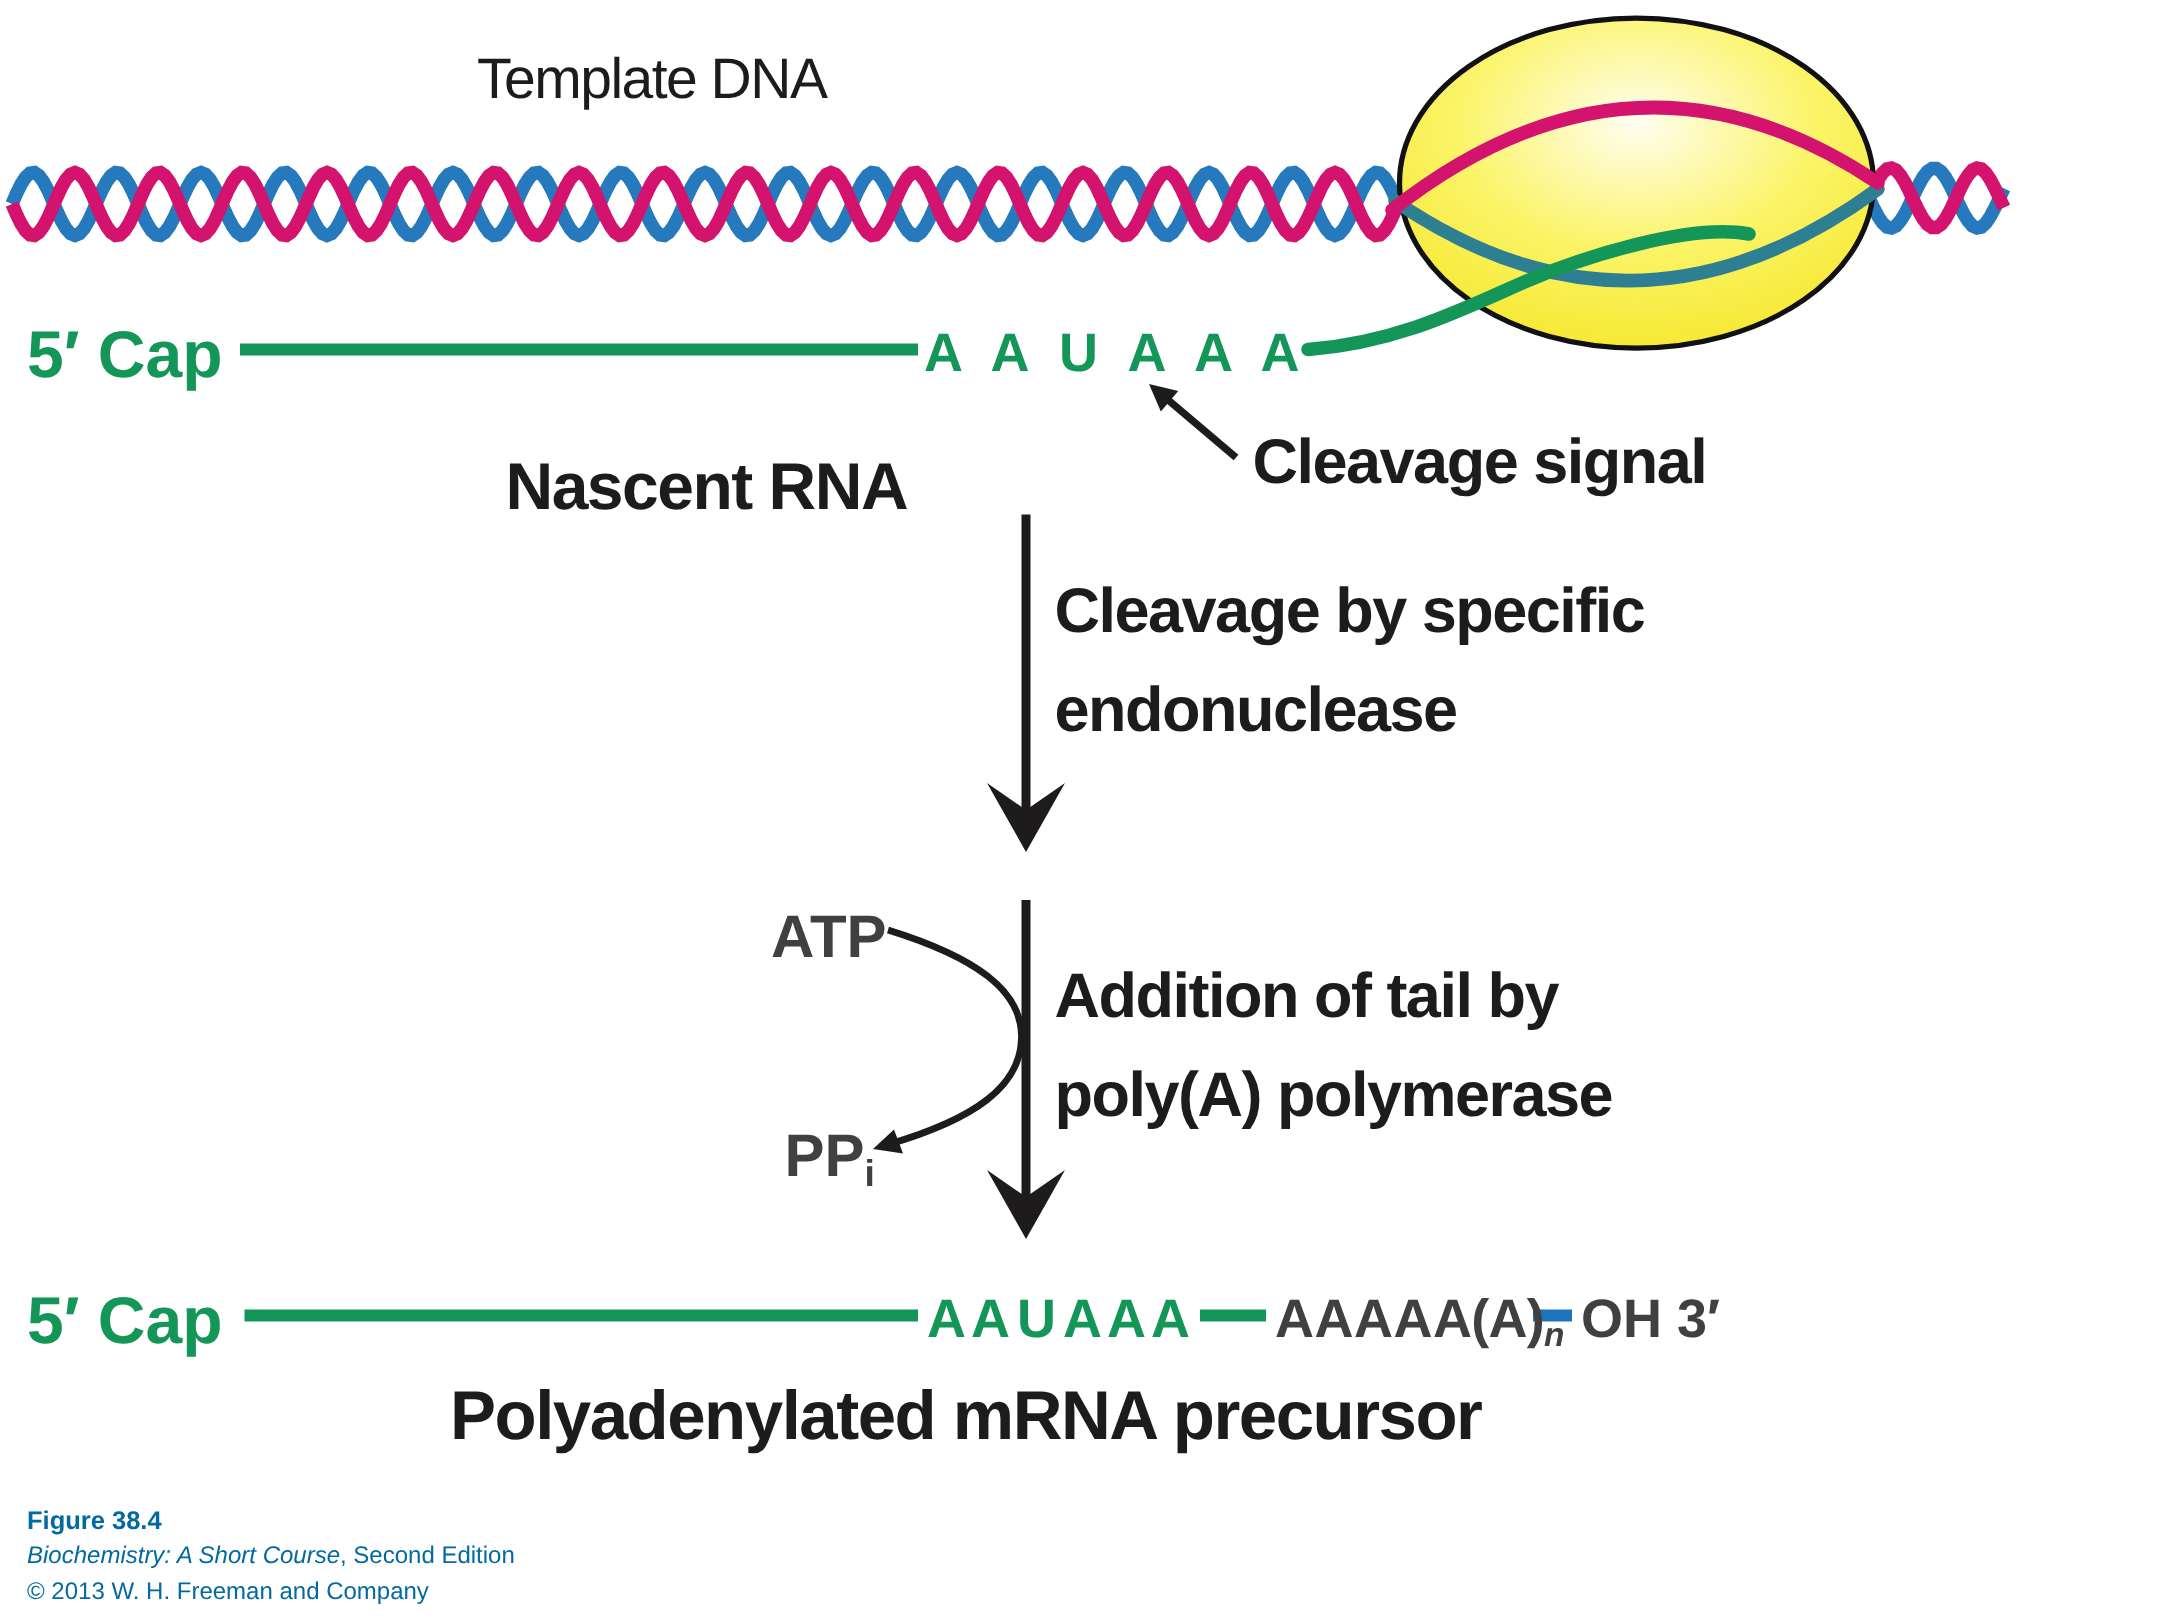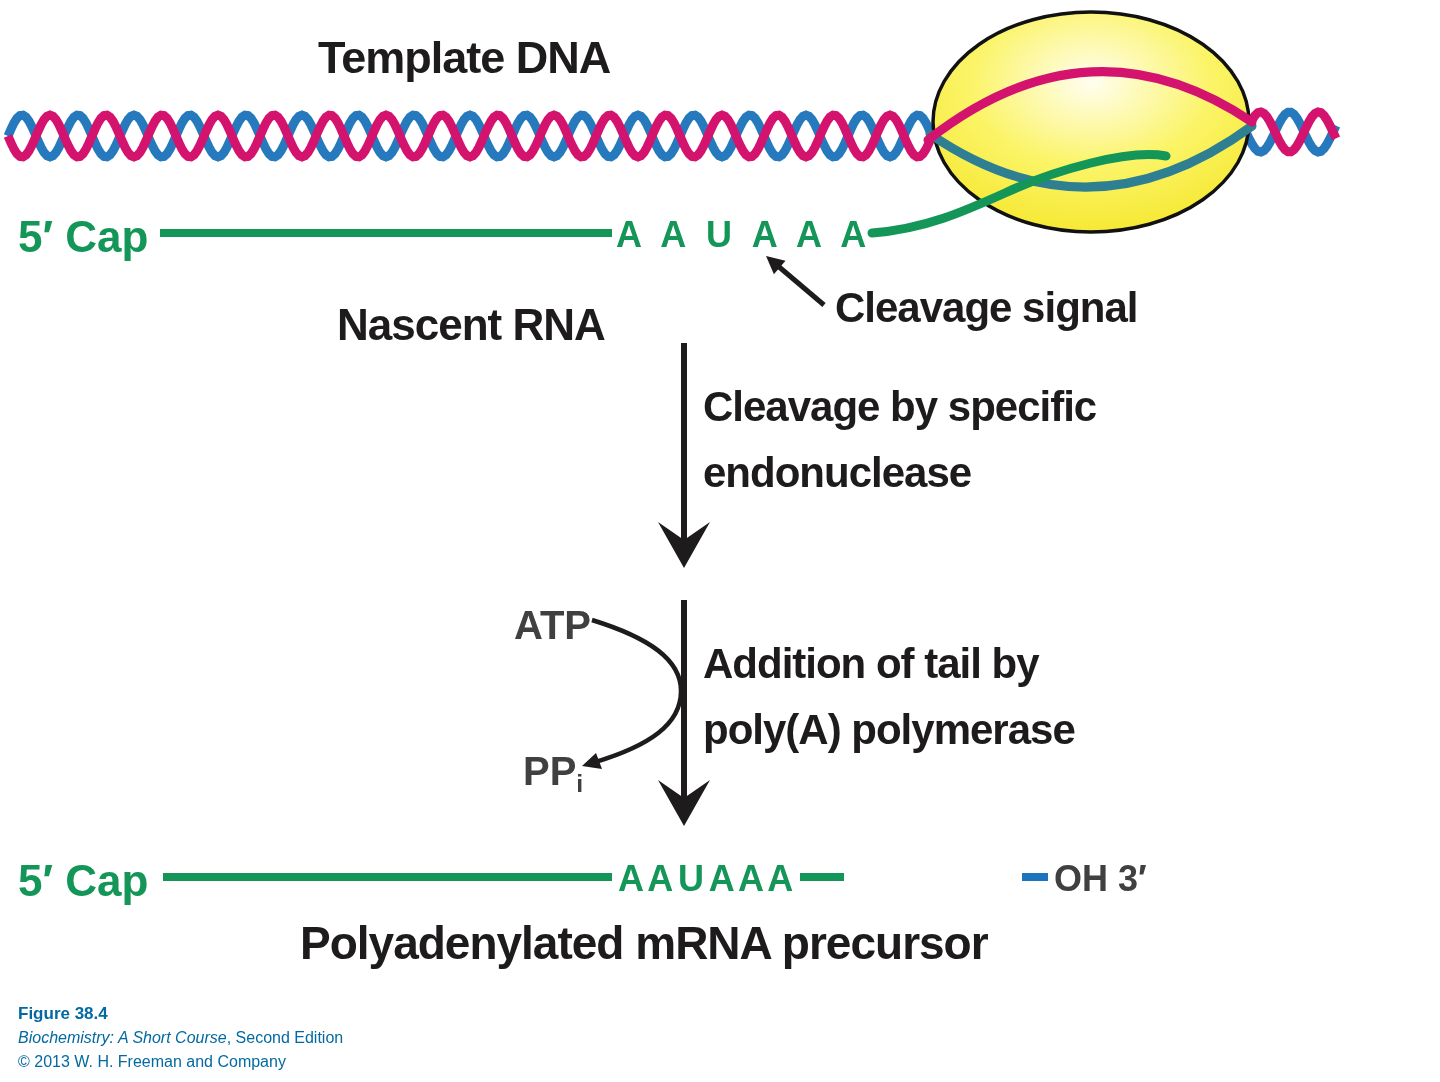--- a/index.html
+++ b/index.html
@@ -5,21 +5,21 @@
   html,body{margin:0;padding:0;background:#ffffff;}
   #stage{
     position:relative;width:1440px;height:1082px;background:#ffffff;overflow:hidden;
     font-family:"Liberation Sans","DejaVu Sans",sans-serif;
   }
   #gfx{position:absolute;left:0;top:0;}
   .lbl{position:absolute;white-space:nowrap;}
   .black{color:#1e1b1c;}
   .green{color:#149658;}
   .blue{color:#404040;}
-  .title-main{font-size:45px;font-weight:bold;letter-spacing:-1px;}
+  .title-main{font-size:38px;font-weight:normal;letter-spacing:-1px;}
   .title-sub{font-size:44px;font-weight:bold;letter-spacing:-1px;margin-top:19px;}
   .step-label{font-size:42px;font-weight:bold;line-height:66px;white-space:normal;letter-spacing:-1px;}
   .annot{font-size:42px;font-weight:bold;letter-spacing:-1px;}
   .cap-lbl{font-size:44px;font-weight:bold;}
   .seq{font-size:36px;font-weight:bold;}
   .seq-top{word-spacing:11px;}
   .seq-bot{word-spacing:-4px;}
   .seq-polya{word-spacing:-6px;letter-spacing:-0.5px;}
   .molecule{font-size:40px;font-weight:bold;}
   .sub{font-size:0.62em;vertical-align:-0.28em;}
@@ -88,20 +88,21 @@
   <div class="lbl blue molecule" style="left:514px;top:603px;">ATP</div>
 
   <div class="lbl black step-label" style="left:703px;top:631px;width:455px;">Addition of tail by poly(A) polymerase</div>
 
   <div class="lbl blue molecule" style="left:523px;top:749px;"><span>PP</span><span class="sub sub-i">i</span></div>
 
   <div class="lbl green cap-lbl" style="left:18px;top:856px;">5′ Cap</div>
 
   <div class="lbl green seq seq-bot" style="left:618px;top:858px;">A A U A A A</div>
 
+  <div class="lbl blue seq seq-polya" style="left:850px;top:858px;"><span>A A A A A(A)</span><span class="sub sub-n">n</span></div>
 
   <div class="lbl blue seq" style="left:1054px;top:858px;">OH 3′</div>
 
   <div class="lbl black product-title" style="left:300px;top:916px;">Polyadenylated mRNA precursor</div>
 
   <div class="caption">
     <div class="cap-head">Figure 38.4</div>
     <div><span class="italic">Biochemistry: A Short Course</span><span>, Second Edition</span></div>
     <div>© 2013 W. H. Freeman and Company</div>
   </div>

